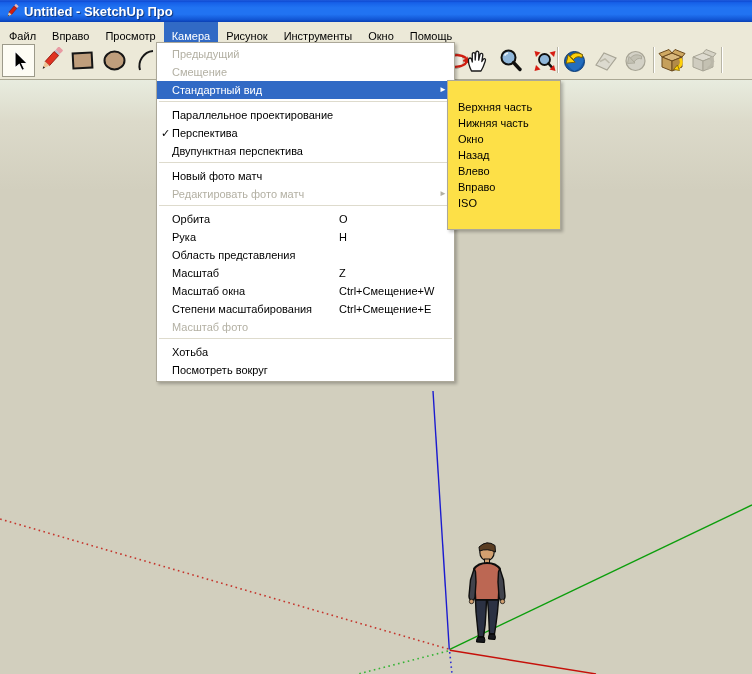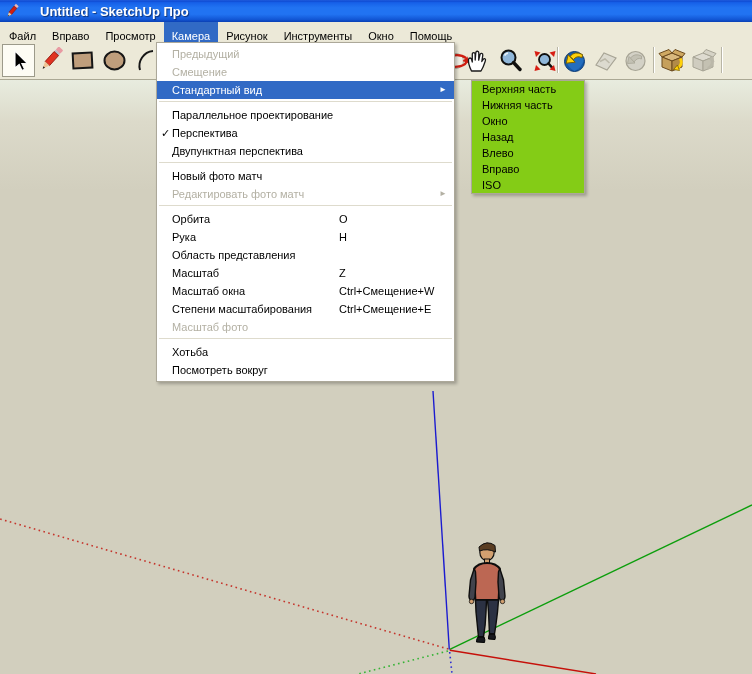--- a/index.html
+++ b/index.html
@@ -3,21 +3,21 @@
 <meta charset="utf-8">
 <style>
   html,body{margin:0;padding:0;}
   body{
     width:752px;height:674px;position:relative;overflow:hidden;
     font-family:"Liberation Sans","DejaVu Sans",sans-serif;font-size:11px;
     background:#ece9d8;
   }
   
   .titlebar{
-    height:22px;display:flex;align-items:center;gap:20px;padding-left:4px;
+    height:22px;display:flex;align-items:center;gap:4px;padding-left:4px;
     background:linear-gradient(180deg,#2a6ae8 0%,#0f47cf 4%,#1660e8 12%,#2173f2 35%,#2173f2 65%,#1257d6 88%,#0a3fb4 100%);
     color:#fff;font-weight:bold;font-size:13px;
     text-shadow:1px 1px 1px rgba(0,0,20,.55);
     white-space:nowrap;
   }
   
   .menubar{
     height:20px;background:#ece9d8;display:flex;padding-left:1px;
     border-bottom:1px solid #f5f3e8;
   }
@@ -51,22 +51,22 @@
     color:#000;white-space:nowrap;cursor:default;}
   .mi.disabled{color:#b3b0a3;}
   .mi.hl{background:#316ac5;color:#fff;}
   .mi .sc{position:absolute;left:182px;top:0;}
   .mi .arrow{position:absolute;right:7px;top:0;font-size:8px;line-height:18px;}
   .mi .check{position:absolute;left:4px;top:0;font-size:11px;}
   .msep{height:5px;}
   .msep:before{content:"";display:block;margin:2px 2px 0 2px;border-top:1px solid #dedbcd;}
   
   .submenu{
-    position:absolute;left:471px;top:80px;width:112px;z-index:11;
-    background:#84cc16;border:1px solid #aca899;padding:0 0;
+    position:absolute;left:447px;top:80px;width:112px;z-index:11;
+    background:#fde047;border:1px solid #aca899;padding:18px 0;
     box-shadow:2px 2px 3px rgba(0,0,0,.25);
   }
   .smi{height:16px;line-height:16px;padding-left:10px;color:#000;white-space:nowrap;cursor:default;}
 </style>
 </head>
 <body>
 
 <div class="titlebar">
   <span style="display:flex;">
     <svg width="16" height="16" viewBox="0 0 16 16">

